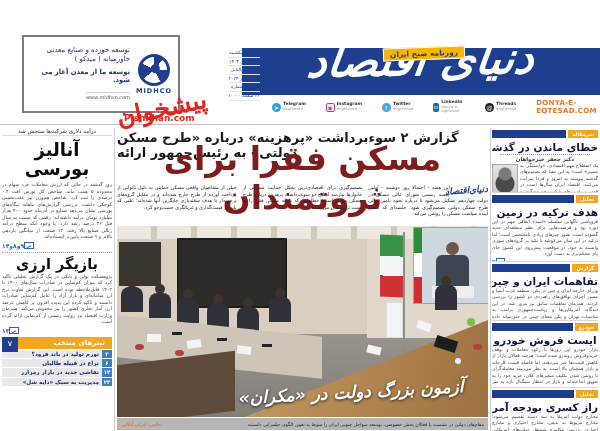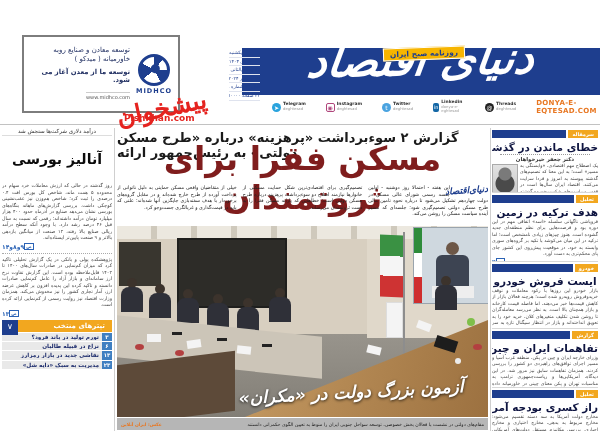--- a/index.html
+++ b/index.html
@@ -104,21 +104,21 @@
       radial-gradient(circle at 50% 30%, #7a7a7a 0 6px, transparent 7px),
       radial-gradient(circle at 50% 62%, #4a4a4a 0 9px, transparent 10px),
       linear-gradient(#e2e2e2,#c9c9c9);}
   .pgref{text-align:left;color:#2a62b5;font-weight:bold;font-size:6px;margin-top:1px;direction:ltr;}
   .pgicon{font-style:normal;font-size:4px;border:1px solid #2a62b5;padding:0 1px;margin-right:1px;vertical-align:1px;}
   .h60{height:60px}.h64{height:64px}.h62{height:62px}.h54{height:54px}.h58{height:58px}
 
   
   .lcolm{left:2px;top:128px;width:110px;height:303px;overflow:hidden;}
   .lkick{font-size:5.6px;color:#333;text-align:center;border-bottom:1px solid #ddd;padding-bottom:1px;}
-  .lh1{font-size:14px;font-weight:900;color:#0b0b0b;text-align:center;line-height:19px;margin:14px 0;}
+  .lh1{font-size:18px;font-weight:900;color:#0b0b0b;text-align:center;line-height:19px;margin:4px 0;}
   .lh2{font-size:14.5px;font-weight:900;color:#0b0b0b;text-align:center;line-height:16px;margin:3px 0 2px;}
   .lbody{font-size:4.8px;line-height:6.5px;text-align:justify;color:#444;}
   .ldiv{border-top:1px dotted #aaa;margin:3px 0;}
   .selhdr{display:flex;direction:rtl;background:#f2a71f;height:12px;align-items:center;justify-content:space-between;margin-top:3px;}
   .selhdr .st{color:#fff;font-size:7px;font-weight:bold;padding-right:7px;}
   .chev{width:16px;height:15px;background:#1e3e8e;color:#fff;font-size:8px;line-height:13px;text-align:center;position:relative;top:2px;}
   .selrow{display:flex;direction:rtl;align-items:center;background:#e9e9e9;height:8.4px;margin-top:1px;}
   .selnum{width:10px;height:8.4px;background:#3f7fc1;color:#fff;font-size:5.4px;font-weight:bold;text-align:center;line-height:8.4px;}
   .seltxt{flex:1;font-size:5.7px;font-weight:bold;color:#1b2a6b;padding-right:3px;white-space:nowrap;overflow:hidden;}
 </style>
@@ -176,21 +176,21 @@
       <span class="lbl">
           <span class="nm">Threads</span>
           <span class="hd">deghtesad</span>
         </span>
     </div>
     <span class="site">DONYA-E-EQTESAD.COM</span>
   </div>
 
   <div class="abs adbox">
     <div class="adtxt">
-      <div class="l1">توسعه معادن و صنایع روبه</div>
+      <div class="l1">توسعه خورده و صنایع معدنی</div>
       <div class="l2">خاورمیانه ( میدکو )</div>
       <div class="slog">توسعه ما از معدن آغاز می شود.</div>
       <div class="url">www.midhco.com</div>
     </div>
     <div class="adlogo">
       <div class="emblem"></div>
       <div class="midhco">MIDHCO</div>
     </div>
   </div>
 
@@ -309,37 +309,37 @@
     <div class="rcard h64">
       <div class="tagbar">
         <span class="tag">تحلیل</span>
         <span class="bar"></span>
       </div>
       <div class="rtitle">هدف ترکیه در زمین سوریه</div>
       <div class="rbody">فروپاشی ناگهانی سلسله «اسد» اتفاقی مهم در این دوره بود و فرصت‌هایی برای نظم منطقه‌ای جدید گشوده است. هنوز چیزهای زیادی نامشخص است؛ اما ترکیه در این میان می‌کوشد با تکیه بر گروه‌های سوری وابسته به خود، در موقعیت پیش‌روی این کشور جای پای محکم‌تری به دست آورد.</div>
       <div class="pgref"><i class="pgicon">ص</i><b>۴</b></div>
     </div>
 
+    <div class="rcard h54">
+      <div class="tagbar">
+        <span class="tag">گزارش</span>
+        <span class="bar"></span>
+      </div>
+      <div class="rtitle">تفاهمات ایران و چین</div>
+      <div class="rbody">وزرای خارجه ایران و چین در پکن، منطقه غرب آسیا و مسیر اجرای توافق‌های راهبردی دو کشور را بررسی کردند. همزمان تفاهمات سابق نیز مرور شد. در این دیدگاه، آمریکایی‌ها و ریاست‌جمهوری ترامپ به مناسبات تهران و پکن معنای چینی در خاورمیانه داده است.</div>
+
+    </div>
+
     <div class="rcard h62">
       <div class="tagbar">
         <span class="tag">خودرو</span>
         <span class="bar"></span>
       </div>
       <div class="rtitle">ایست فروش خودرو</div>
       <div class="rbody">بازار خودرو این روزها با رکود معاملات و توقف خریدوفروش روبه‌رو شده است؛ هرچند فعالان بازار از کاهش قیمت‌ها خبر می‌دهند، اما فاصله قیمت کارخانه و بازار همچنان بالا است. به نظر می‌رسد معامله‌گران تا روشن شدن تکلیف متغیرهای کلان، خرید خود را به تعویق انداخته‌اند و بازار در انتظار سیگنال تازه به سر می‌برد.</div>
-
-    </div>
-
-    <div class="rcard h54">
-      <div class="tagbar">
-        <span class="tag">گزارش</span>
-        <span class="bar"></span>
-      </div>
-      <div class="rtitle">تفاهمات ایران و چین</div>
-      <div class="rbody">وزرای خارجه ایران و چین در پکن، منطقه غرب آسیا و مسیر اجرای توافق‌های راهبردی دو کشور را بررسی کردند. همزمان تفاهمات سابق نیز مرور شد. در این دیدگاه، آمریکایی‌ها و ریاست‌جمهوری ترامپ به مناسبات تهران و پکن معنای چینی در خاورمیانه داده است.</div>
 
     </div>
 
     <div class="rcard h58">
       <div class="tagbar">
         <span class="tag">تحلیل</span>
         <span class="bar"></span>
       </div>
       <div class="rtitle">راز کسری بودجه آمریکا</div>
       <div class="rbody">مخارج دولت آمریکا به سه دسته تقسیم می‌شود: مخارج مربوط به بدهی، مخارج اختیاری و مخارج اجباری. بررسی مکانیزم مستقل دولت‌های آمریکایی نشان می‌دهد در ترکیب مخارج اجباری دولت هر از گاهی تغییراتی رخ می‌دهد؛ با این حال، این گره چندان برای وعده‌گان محبوب نیست.</div>
@@ -351,20 +351,21 @@
     <div class="lkick">درآمد دلاری شرکت‌ها سنجش شد</div>
     <div class="lh1">
       <div>آنالیز بورسی</div>
     </div>
     <div class="lbody">روز گذشته در حالی که ارزش معاملات خرد سهام در محدوده ۵ همت ماند، شاخص کل بورس افت ۰.۴ درصدی را ثبت کرد؛ شاخص هم‌وزن نیز عقب‌نشینی کوچکی داشت. بررسی گزارش‌های ماهانه بنگاه‌های بورسی نشان می‌دهد صنایع در آذرماه حدود ۴۰۰ هزار میلیارد تومان درآمد داشته‌اند؛ رقمی که نسبت به سال قبل ۴۶ درصد رشد دارد. با وجود آنکه سطح درآمد ریالی صنایع بالا رفته، ۱۲ صنعت از میانگین بازدهی بالاتر و ۹ صنعت پایین‌تر ایستاده‌اند.</div>
     <div class="pgref"><i class="pgicon">ص</i><b>۹و۸و۱۴</b></div>
 
     <div class="ldiv"></div>
 
     <div class="lh2">
+      <div>بازیگر ارزی</div>
     </div>
     <div class="lbody">پژوهشکده پولی و بانکی در یک گزارش تحلیلی تاکید کرد که میزان کم‌نمایی در صادرات سال‌های ۱۴۰۰ تا ۱۴۰۲ قابل‌ملاحظه بوده است. این گزارش تفاوت نرخ ارز سامانه‌ای و بازار آزاد را عامل کم‌نمایی صادرات دانسته و تاکید کرده این پدیده افزون بر کاهش عرضه ارز، آمار تجاری کشور را نیز مخدوش می‌کند. همزمان وزارت اقتصاد نیز روایت رسمی از کم‌نمایی ارائه کرده است.</div>
     <div class="pgref"><i class="pgicon">ص</i><b>۱۳</b></div>
 
     <div class="selhdr">
       <span class="st">تیترهای منتخب</span>
       <span class="chev">∨</span>
     </div>
     <div class="selrow">
       <span class="selnum">۳</span>

